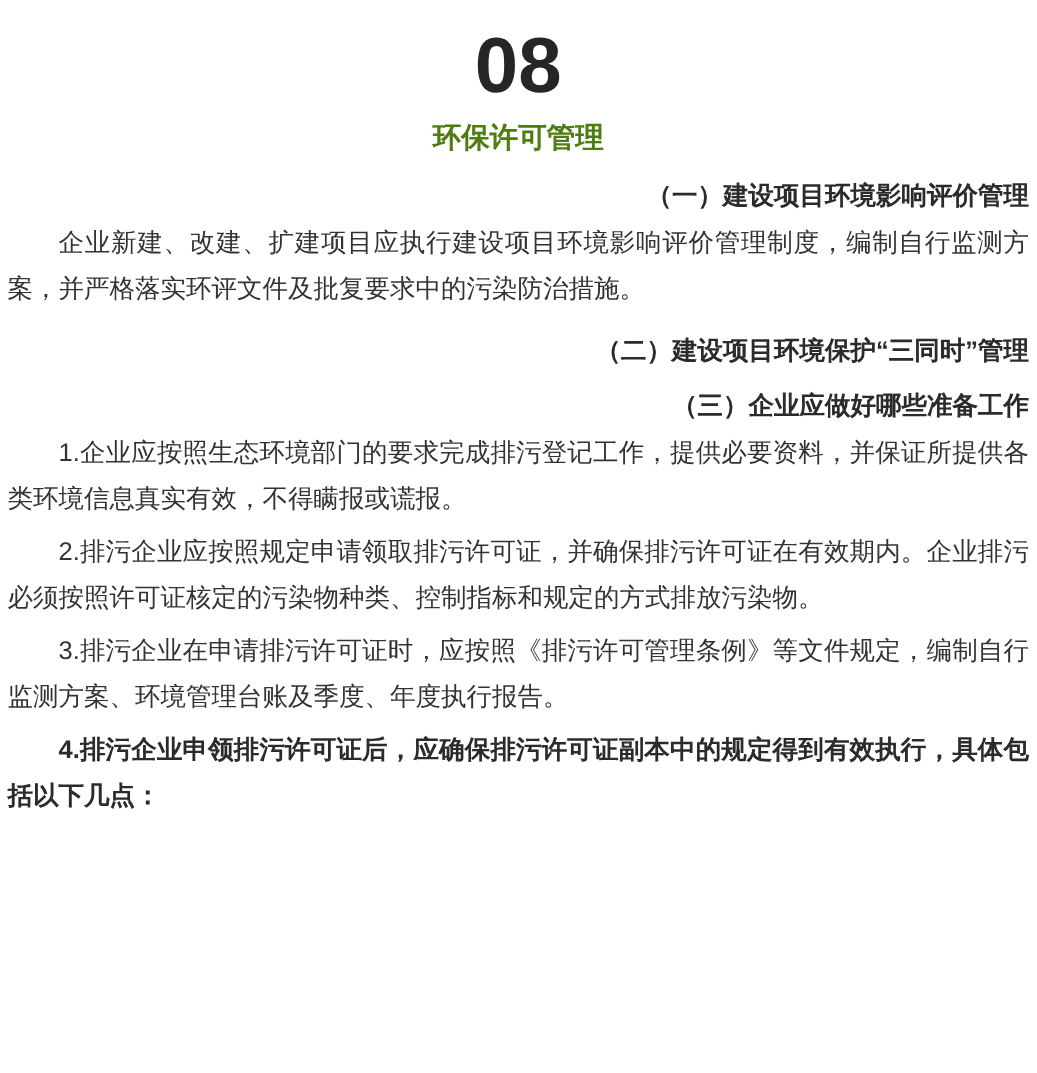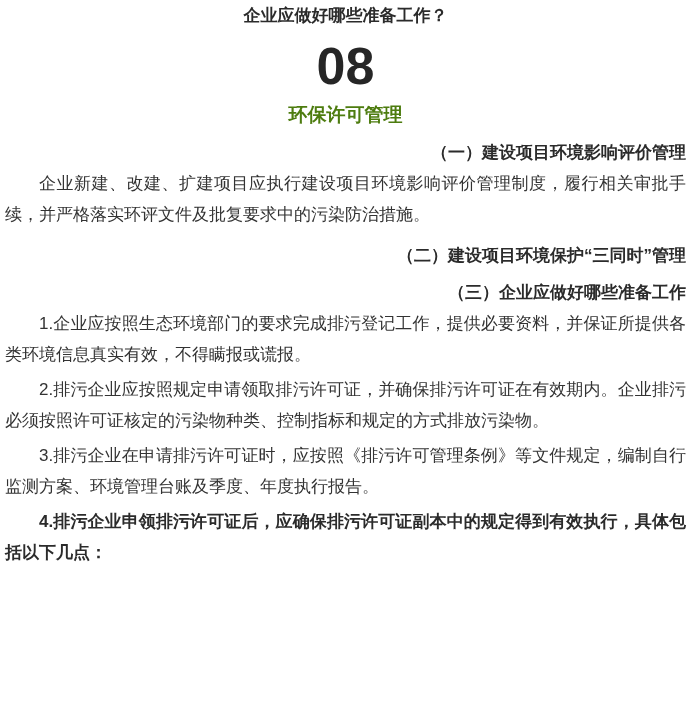--- a/index.html
+++ b/index.html
@@ -56,29 +56,28 @@
   .para.bold {
     font-weight: 700;
     color: #2b2b2b;
   }
 </style>
 </head>
 <body>
 
 <main class="doc">
 
-  <h1 class="doc-title">企业应做好哪些准备工作？</h1>
 
   <div class="big-number">08</div>
 
   <h2 class="chapter-title">环保许可管理</h2>
 
   <h3 class="section-heading">（一）建设项目环境影响评价管理</h3>
 
-  <p class="para">企业新建、改建、扩建项目应执行建设项目环境影响评价管理制度，履行相关审批手续，并严格落实环评文件及批复要求中的污染防治措施。</p>
+  <p class="para">企业新建、改建、扩建项目应执行建设项目环境影响评价管理制度，编制自行监测方案，并严格落实环评文件及批复要求中的污染防治措施。</p>
 
   <h3 class="section-heading">（二）建设项目环境保护“三同时”管理</h3>
 
 
   <h3 class="section-heading">（三）企业应做好哪些准备工作</h3>
 
   <p class="para">1.企业应按照生态环境部门的要求完成排污登记工作，提供必要资料，并保证所提供各类环境信息真实有效，不得瞒报或谎报。</p>
 
   <p class="para">2.排污企业应按照规定申请领取排污许可证，并确保排污许可证在有效期内。企业排污必须按照许可证核定的污染物种类、控制指标和规定的方式排放污染物。</p>
 

